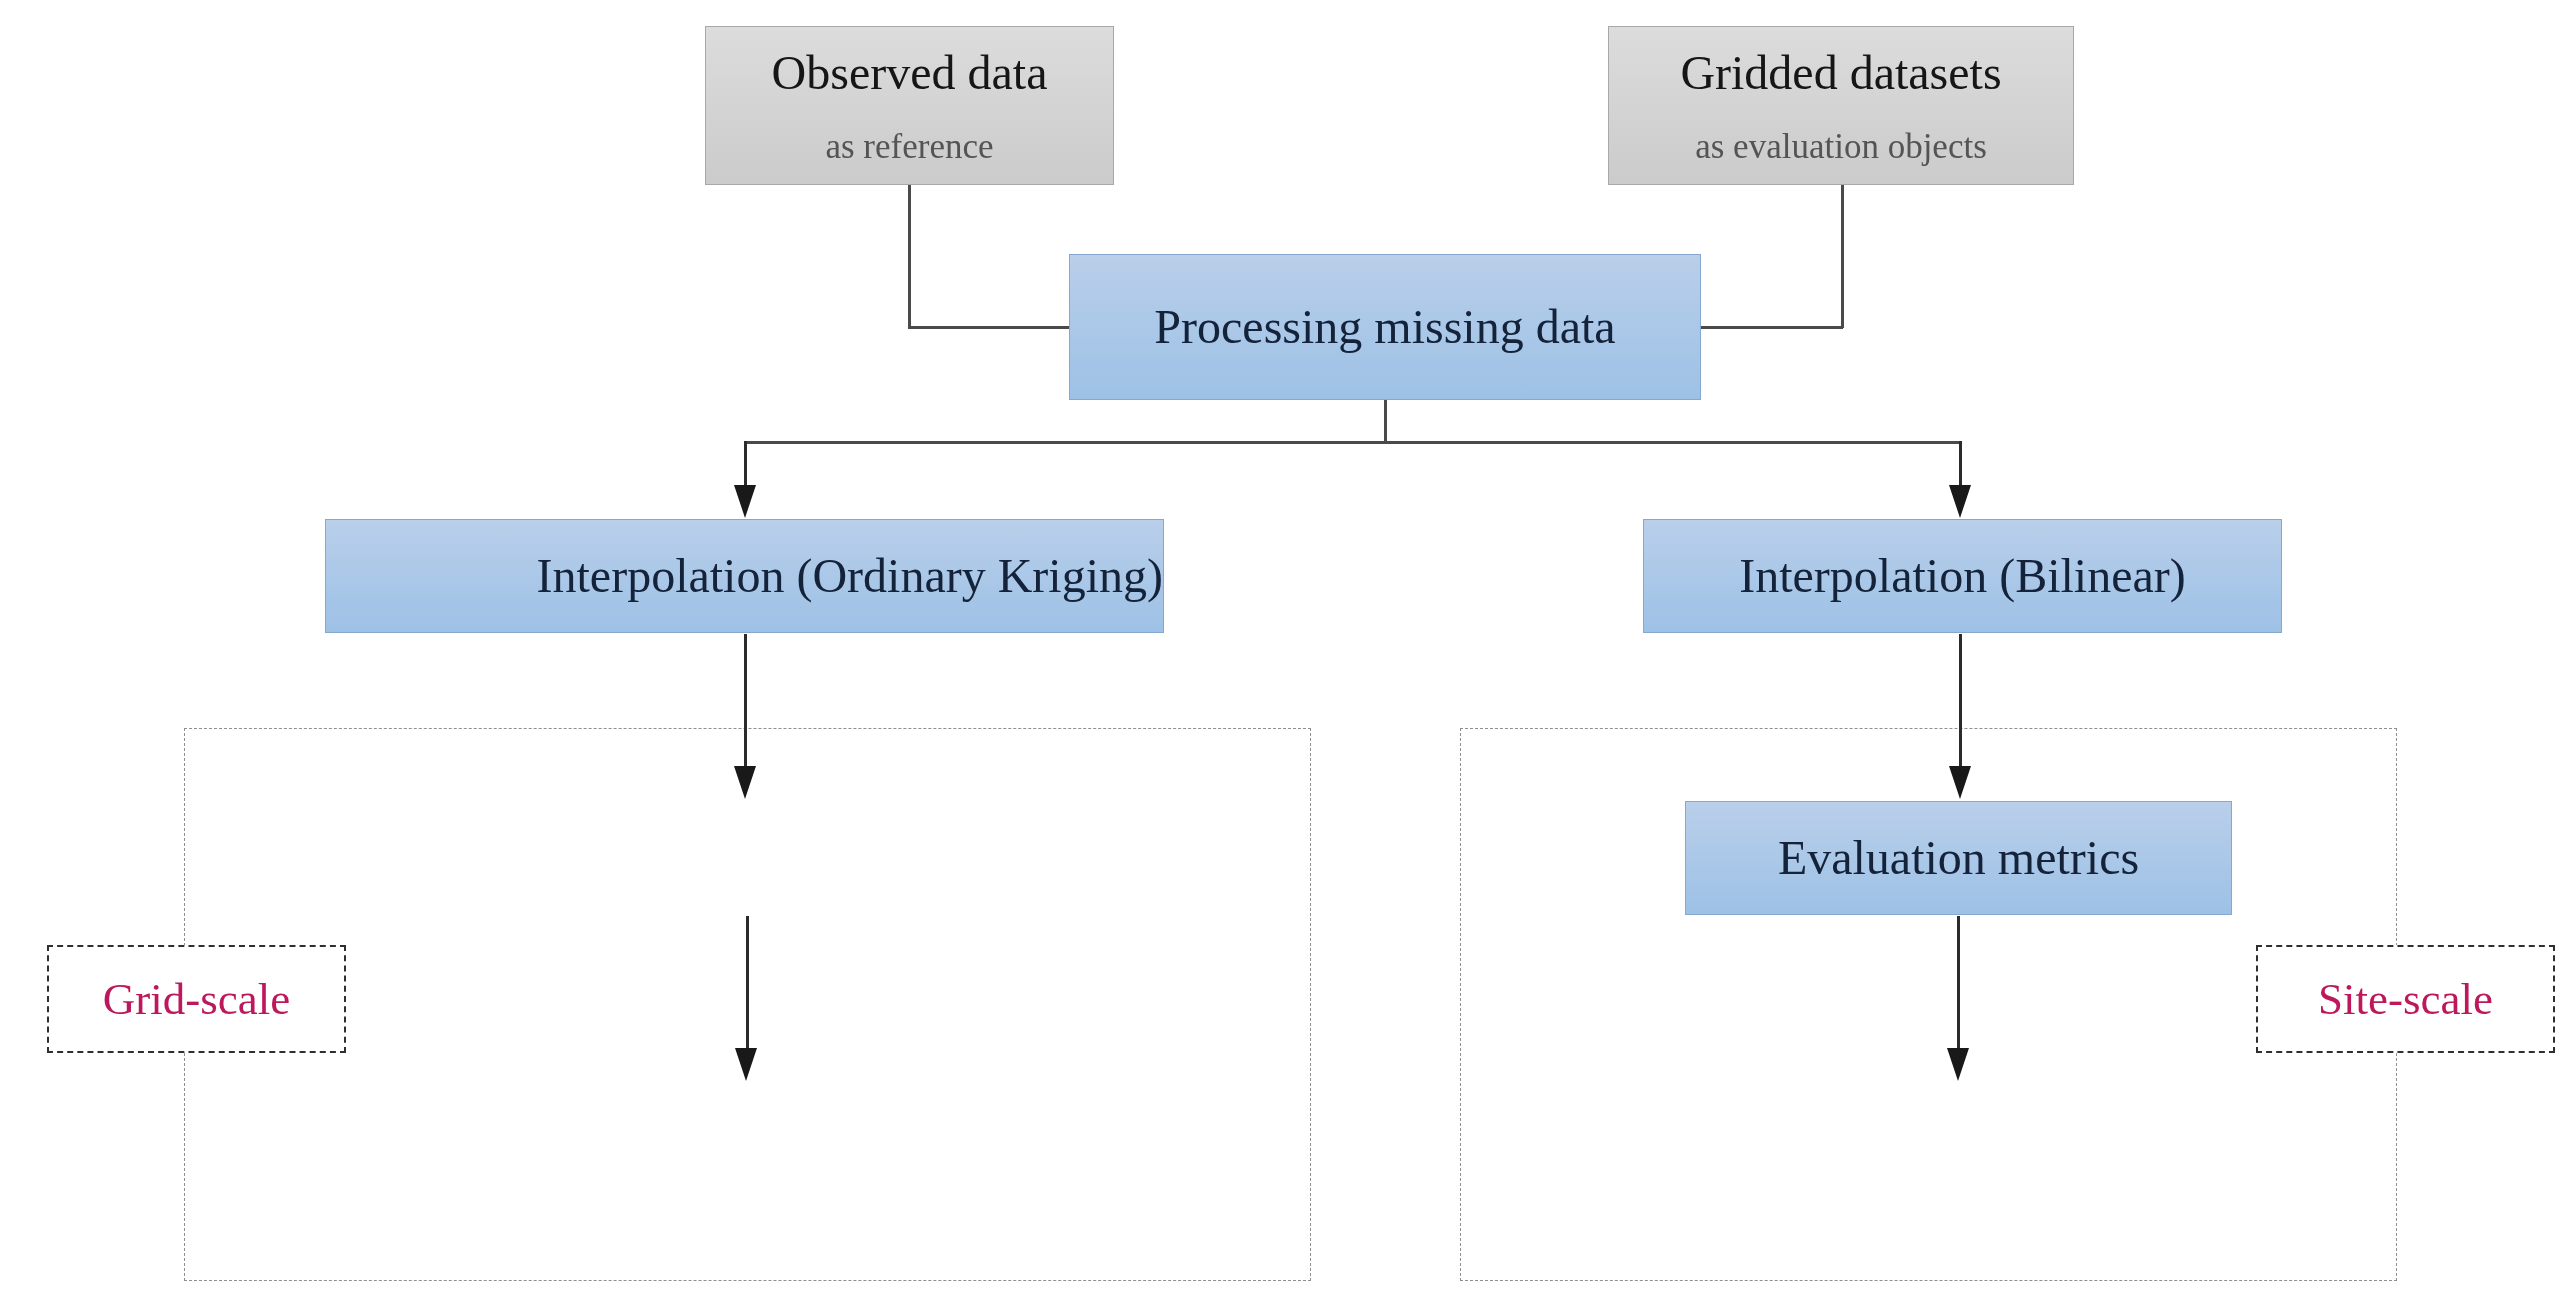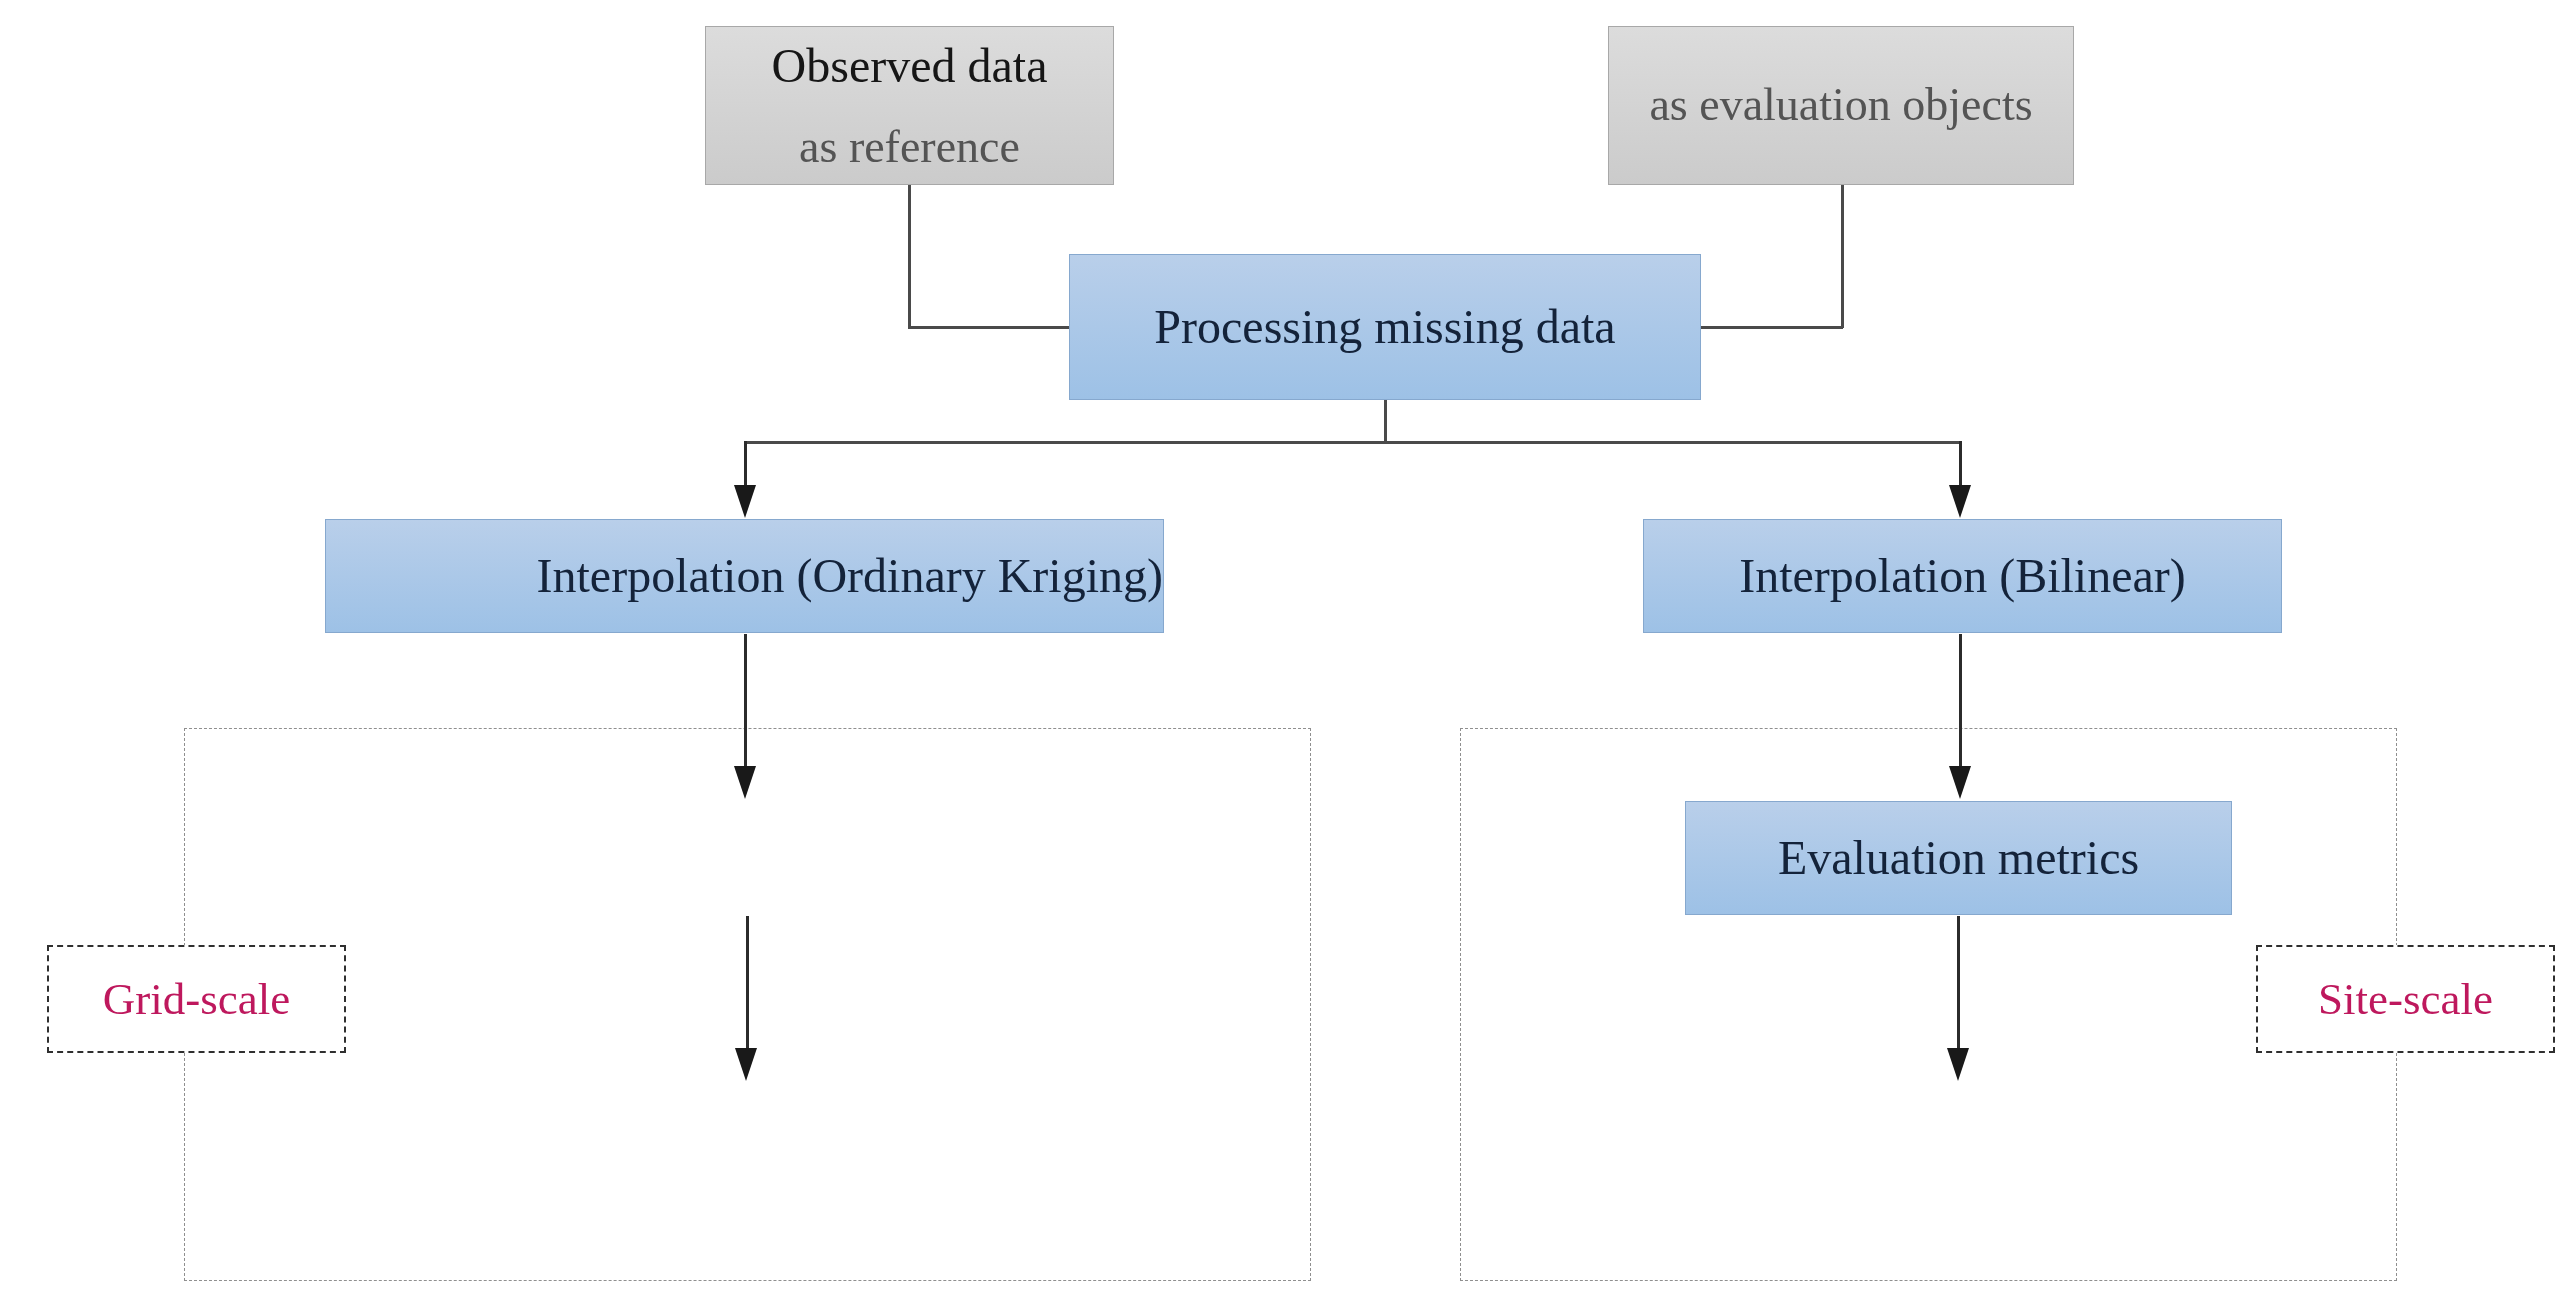--- a/index.html
+++ b/index.html
@@ -11,21 +11,21 @@
   .box{
     position:absolute;display:flex;align-items:center;justify-content:center;
     box-sizing:border-box;text-align:center;line-height:1.15;
   }
   .box.gray{
     flex-direction:column;gap:27px;
     background:linear-gradient(var(--gray-fill-top,#dcdcdc),var(--gray-fill-bottom,#cbcbcb));
     border:1.9px solid var(--gray-border,#a8a8a8);
     color:#161616;font-size:48px;
   }
-  .box.gray .subtitle{font-size:46px;color:var(--subtitle-text,#555);}
+  .box.gray .subtitle{font-size:35px;color:var(--subtitle-text,#555);}
   .box.blue{
     background:linear-gradient(var(--blue-fill-top,#b9cfea),var(--blue-fill-bottom,#9dc1e6));
     border:1.9px solid var(--blue-border,#86a8ce);
     color:var(--blue-text,#14233a);font-size:48px;
   }
   .box.orange{
     background:linear-gradient(var(--orange-fill-top,#fdde90),var(--orange-fill-bottom,#fbd065));
     border:2.5px solid var(--orange-border,#eeb74a);
     color:var(--orange-text,#241807);font-size:48px;
   }
@@ -82,20 +82,21 @@
 
   <div class="stem" style="left:1957px;top:916px;width:3.1px;height:134px;"></div>
   <div class="arrowhead" style="left:1947px;top:1048px;"></div>
 
   <div class="box gray boxlayer" style="left:705px;top:26.4px;width:409px;height:159px;">
     <div>Observed data</div>
     <div class="subtitle">as reference</div>
   </div>
 
   <div class="box gray boxlayer" style="left:1608px;top:26.4px;width:466px;height:159px;">
+    <div>Gridded datasets</div>
     <div class="subtitle">as evaluation objects</div>
   </div>
 
   <div class="box blue boxlayer" style="left:1069px;top:254px;width:632px;height:146px;">
     <div>Processing missing data</div>
   </div>
 
   <div class="box blue boxlayer" style="left:325px;top:519px;width:839px;height:114px;justify-content:flex-end;">
     <div>Interpolation (Ordinary Kriging)</div>
   </div>

